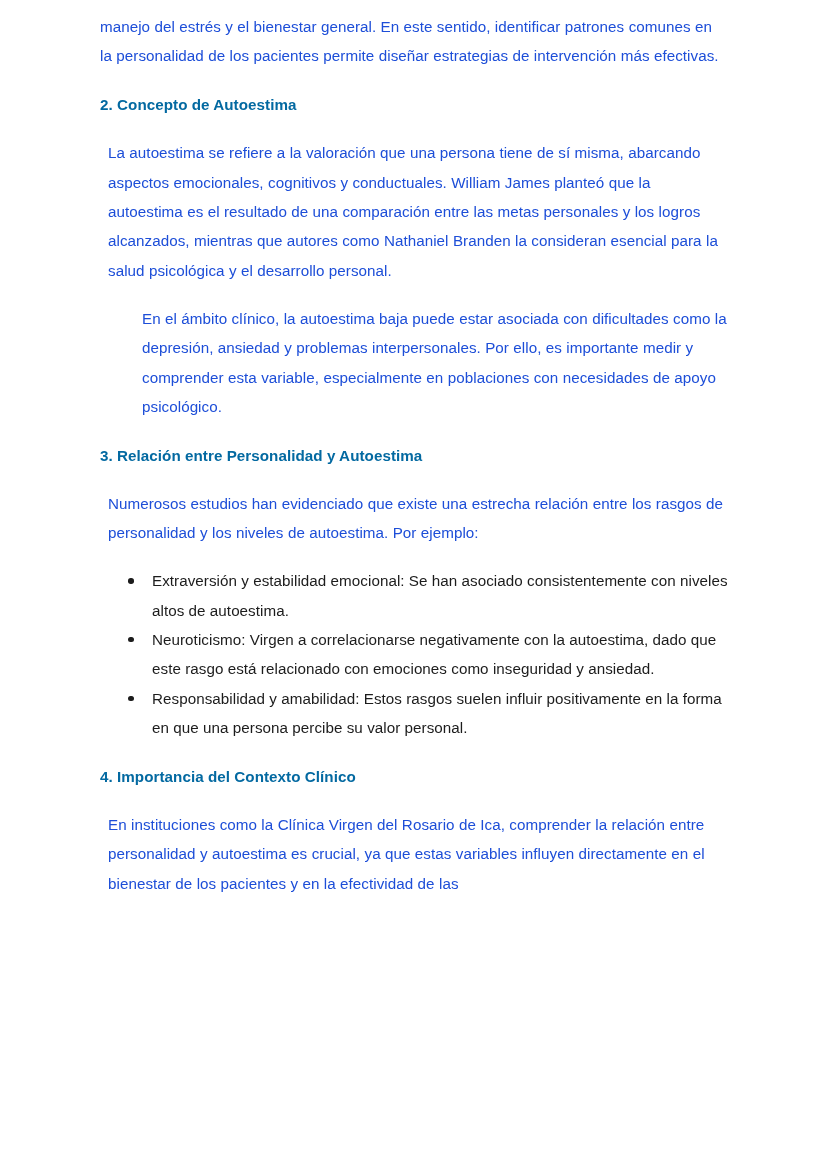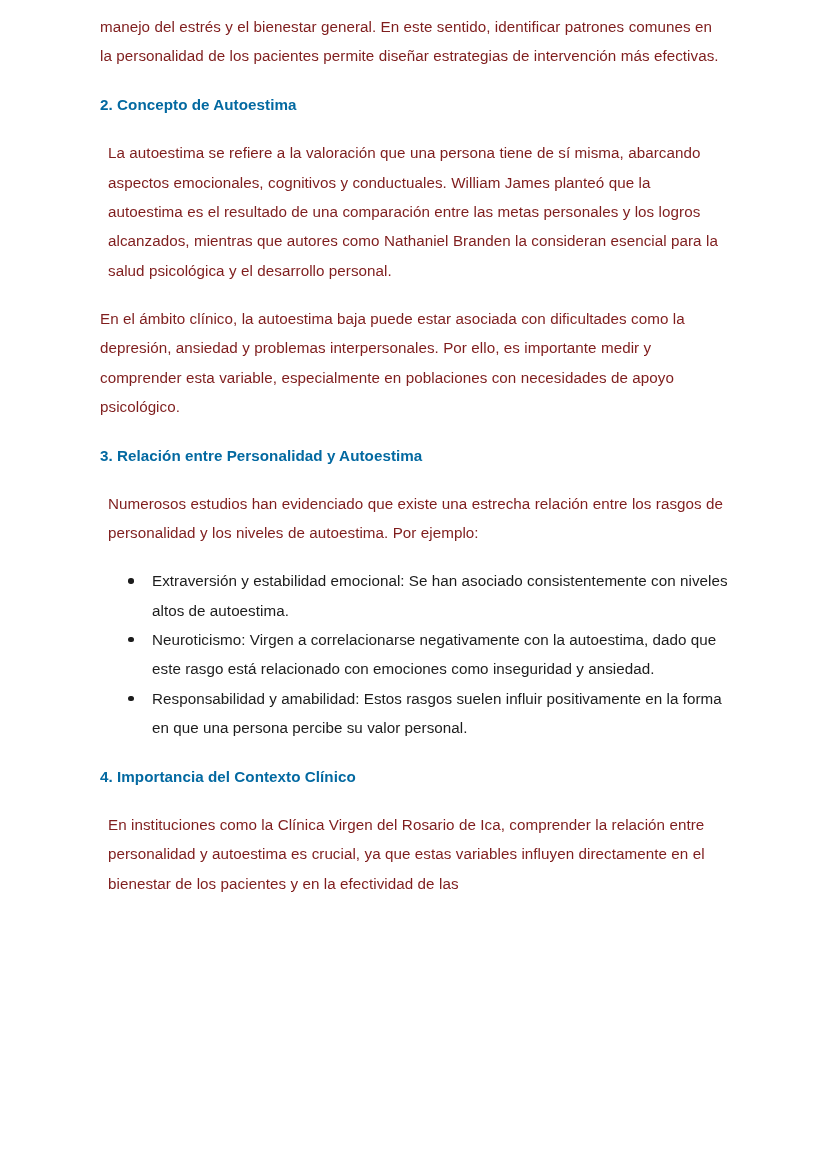--- a/index.html
+++ b/index.html
@@ -30,32 +30,33 @@
     position: absolute;
     left: 100px;
     top: 0px;
     width: 628px;
   }
 
   .para {
     font-size: 15.2px;
     line-height: 29.4px;
     letter-spacing: 0.05px;
-    color: #7f1d1d;
+    color: #1d4ed8;
     margin: 0;
     text-align: left;
     word-spacing: 0.1px;
   }
 
   .para.first {
     margin-top: 12px;
   }
 
   .para + .para {
     margin-top: 18.5px;
+    margin-left: 42px;
   }
 
   .heading {
     font-size: 15.2px;
     line-height: 29.4px;
     font-weight: bold;
     color: #0369a1;
     margin: 0;
     letter-spacing: 0.05px;
   }

